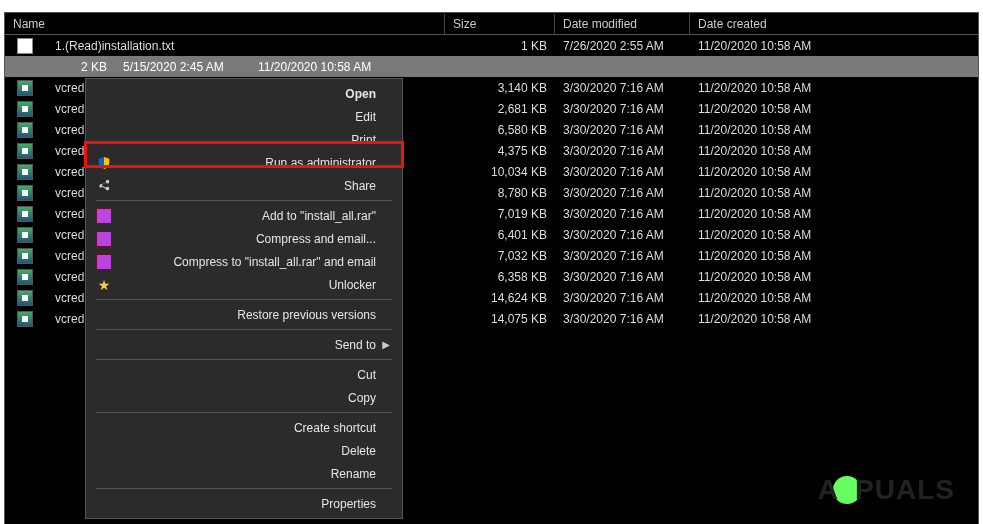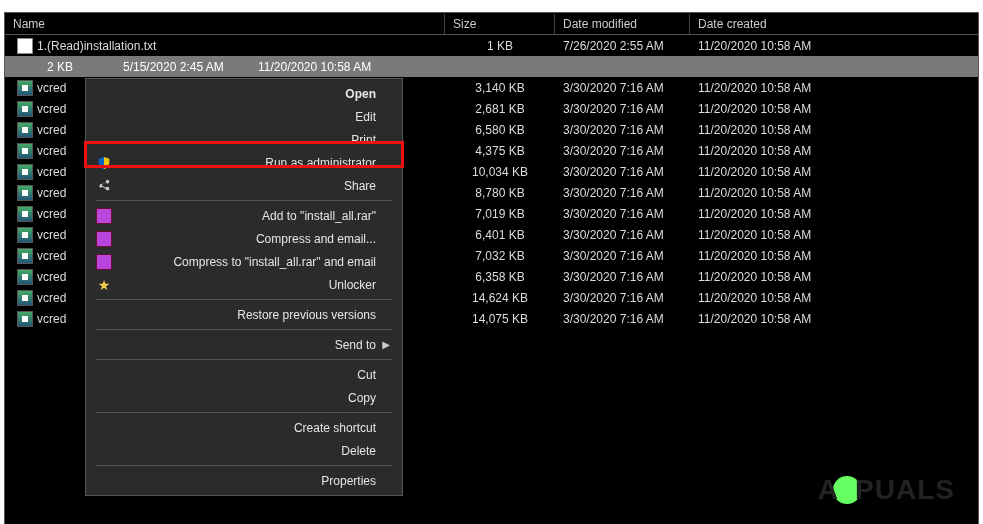--- a/index.html
+++ b/index.html
@@ -36,22 +36,22 @@
     .rows { }
     .row {
       display: flex;
       height: 21px;
       align-items: center;
       font-size: 12px;
       color: #ddd;
     }
     .row.selected { background: #7a7a7a; color: #fff; }
     .cell { padding: 0 8px; overflow: hidden; white-space: nowrap; }
-    .c-name   { width: 440px; display: flex; align-items: center; gap: 4px; padding-left: 12px; }
-    .c-size   { width: 110px; text-align: center; }
+    .c-name   { width: 440px; display: flex; align-items: center; gap: 22px; padding-left: 12px; }
+    .c-size   { width: 110px; text-align: right; }
     .c-mod    { width: 135px; }
     .c-create { width: 135px; }
     .ficon { width: 16px; height: 16px; display: inline-flex; align-items:center; justify-content:center; font-size:11px; }
     .ficon.txt { background:#fff; color:#333; border:1px solid #888; font-size:8px; }
     .ficon.bat { background:#c0c0c0; border:1px solid #777; }
     .ficon.exe { background:linear-gradient(#4a6,#257); border:1px solid #555;}
     .ficon.exe::before { content:""; width:6px; height:6px; background:#fff; display:block; margin:auto;}
 
     
     .context-menu {
@@ -297,20 +297,23 @@
   <div class="menu-item">
       <span>Copy</span>
     </div>
   <div class="menu-sep"></div>
   <div class="menu-item">
       <span>Create shortcut</span>
     </div>
   <div class="menu-item">
       <span>Delete</span>
     </div>
+  <div class="menu-item">
+      <span>Rename</span>
+    </div>
   <div class="menu-sep"></div>
   <div class="menu-item">
       <span>Properties</span>
     </div>
 </div>
 
 <div class="hl-box"></div>
 
 <div class="watermark">
   <span>A</span>

